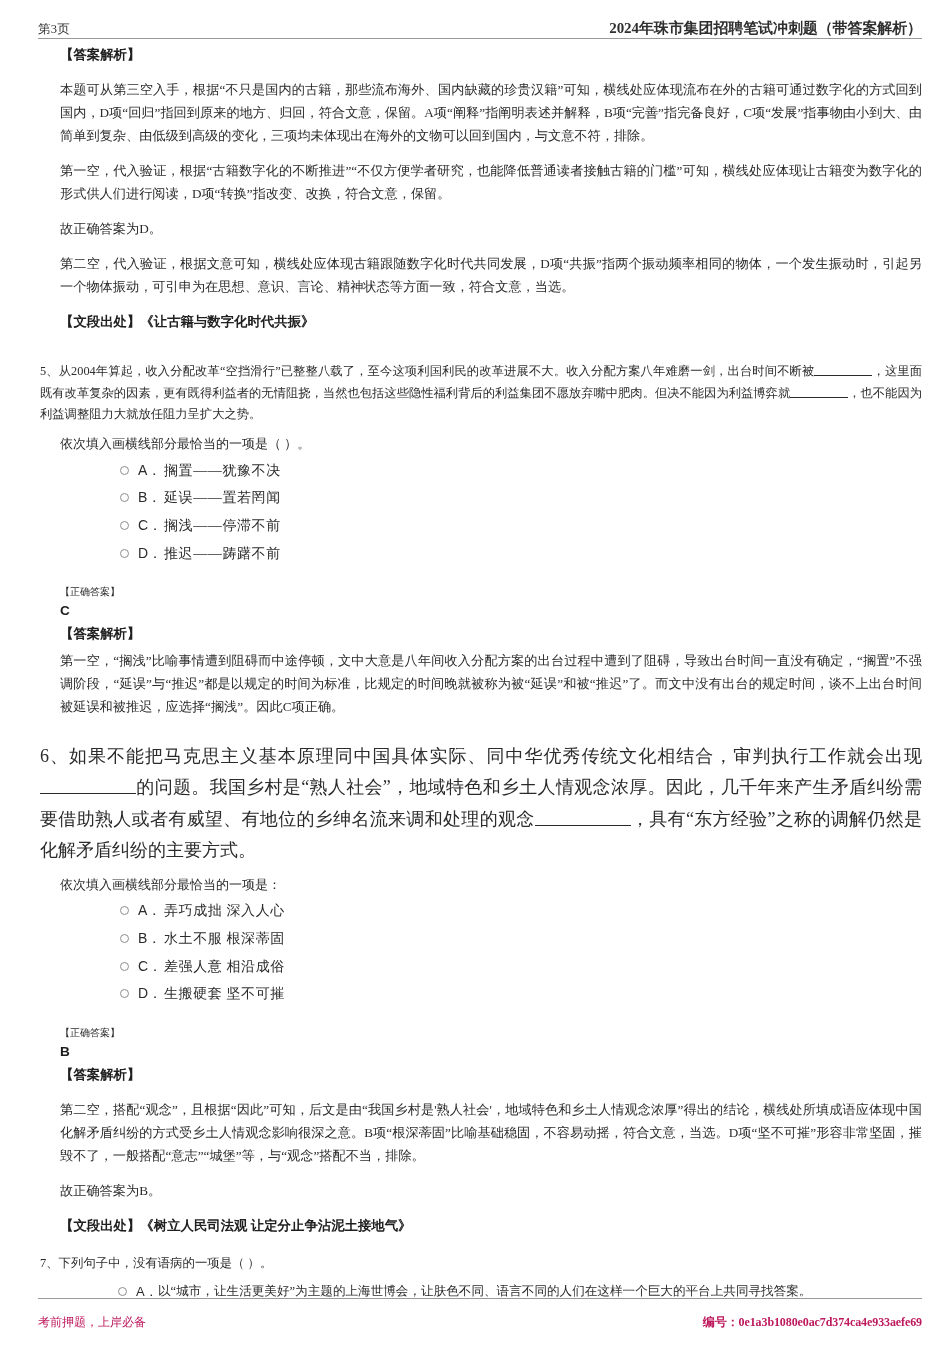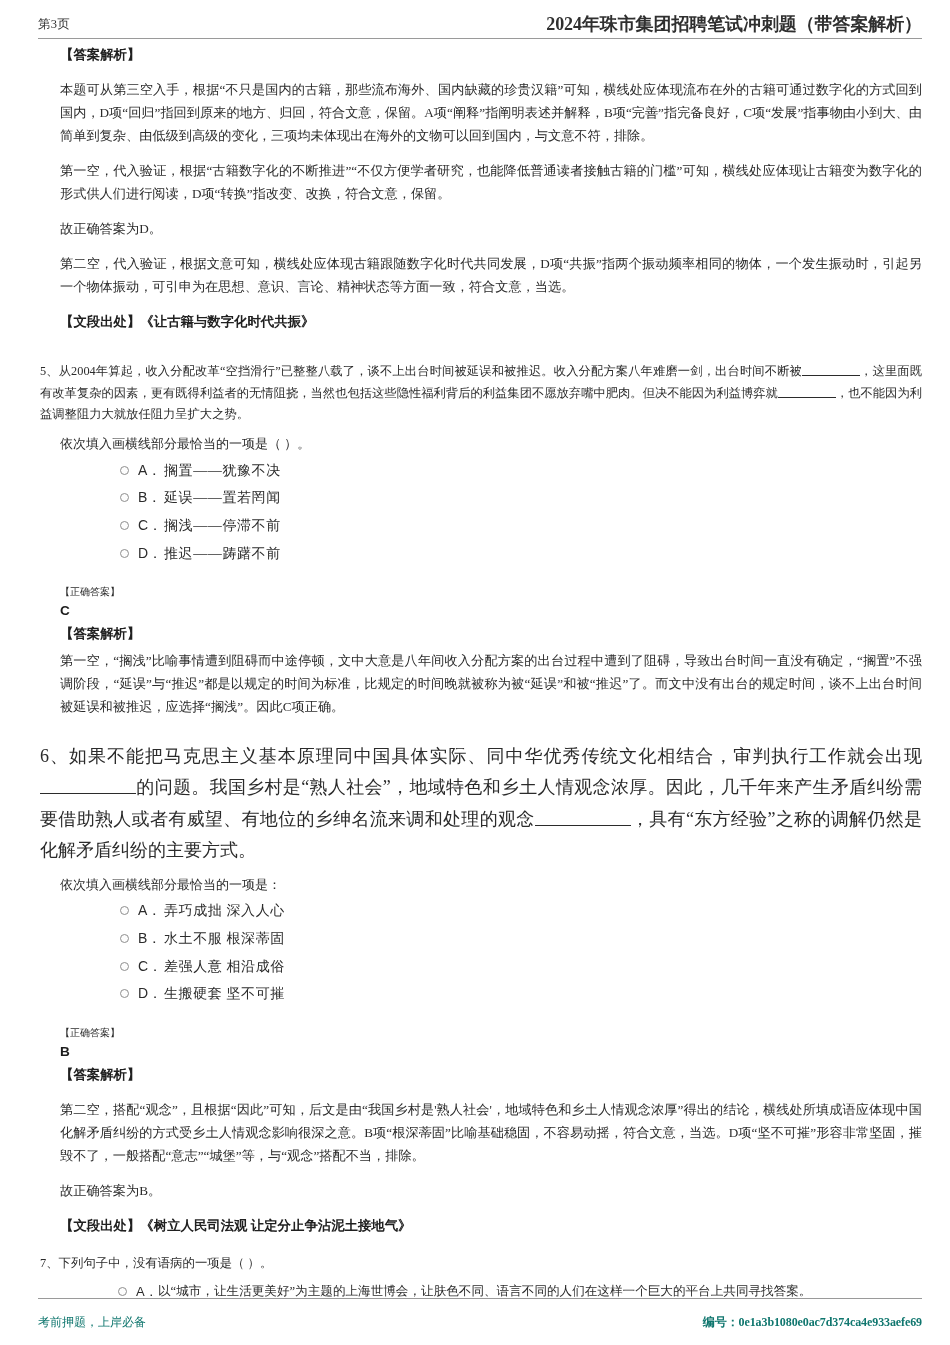--- a/index.html
+++ b/index.html
@@ -25,50 +25,50 @@
 
   
   .page-header {
     position: absolute;
     top: 10px;
     left: 38px;
     right: 28px;
     height: 28px;
     border-bottom: 1px solid #9a9a9a;
     display: flex;
-    align-items: center;
+    align-items: flex-end;
     justify-content: space-between;
     font-size: 12.5px;
     color: #2f2f2f;
     letter-spacing: 0.2px;
   }
   .page-header .hdr-left {
     font-size: 12.5px;
     white-space: nowrap;
   }
   .page-header .hdr-right {
-    font-size: 18px;
+    font-size: 15px;
     white-space: nowrap;
     font-weight: 600;
     letter-spacing: -0.1px;
   }
 
   
   .page-footer {
     position: absolute;
     bottom: 14px;
     left: 38px;
     right: 28px;
     height: 26px;
     border-top: 1px solid #9a9a9a;
     display: flex;
     align-items: flex-end;
     justify-content: space-between;
     font-size: 12px;
-    color: #0f766e;
+    color: #be185d;
     padding-top: 6px;
   }
   .page-footer .ftr-left { white-space: nowrap; }
   .page-footer .ftr-right {
     white-space: nowrap;
     font-weight: 600;
     letter-spacing: -0.1px;
   }
 
   
@@ -217,21 +217,21 @@
     <div class="para">本题可从第三空入手，根据“不只是国内的古籍，那些流布海外、国内缺藏的珍贵汉籍”可知，横线处应体现流布在外的古籍可通过数字化的方式回到国内，D项“回归”指回到原来的地方、归回，符合文意，保留。A项“阐释”指阐明表述并解释，B项“完善”指完备良好，C项“发展”指事物由小到大、由简单到复杂、由低级到高级的变化，三项均未体现出在海外的文物可以回到国内，与文意不符，排除。</div>
     <div class="para">第一空，代入验证，根据“古籍数字化的不断推进”“不仅方便学者研究，也能降低普通读者接触古籍的门槛”可知，横线处应体现让古籍变为数字化的形式供人们进行阅读，D项“转换”指改变、改换，符合文意，保留。</div>
     <div class="para">故正确答案为D。</div>
     <div class="para">第二空，代入验证，根据文意可知，横线处应体现古籍跟随数字化时代共同发展，D项“共振”指两个振动频率相同的物体，一个发生振动时，引起另一个物体振动，可引申为在思想、意识、言论、精神状态等方面一致，符合文意，当选。</div>
 
     <div class="tag-line src"><span>【文段出处】</span><span>《让古籍与数字化时代共振》</span></div>
 
     <div class="spacer-lg"></div>
 
     <div class="qblock">
-      <div class="qstem"><span>5、</span><span>从2004年算起，收入分配改革“空挡滑行”已整整八载了，谈不上出台时间被延误和被推迟。收入分配方案八年难磨一剑，出台时间不断被</span><span class="blank"></span><span>，这里面既有改革复杂的因素，更有既得利益者的无情阻挠，当然也包括这些隐性福利背后的利益集团不愿放弃嘴中肥肉。但决不能因为利益博弈就</span><span class="blank"></span><span>，也不能因为利益调整阻力大就放任阻力呈扩大之势。</span></div>
+      <div class="qstem"><span>5、</span><span>从2004年算起，收入分配改革“空挡滑行”已整整八载了，至今这项利国利民的改革进展不大。收入分配方案八年难磨一剑，出台时间不断被</span><span class="blank"></span><span>，这里面既有改革复杂的因素，更有既得利益者的无情阻挠，当然也包括这些隐性福利背后的利益集团不愿放弃嘴中肥肉。但决不能因为利益博弈就</span><span class="blank"></span><span>，也不能因为利益调整阻力大就放任阻力呈扩大之势。</span></div>
 
       <div class="prompt">依次填入画横线部分最恰当的一项是（      ）。</div>
 
       <ul class="opts">
         <li class="opt">
           <span class="radio"></span>
           <span class="opt-letter">A．</span>
           <span class="opt-text">搁置——犹豫不决</span>
         </li>
         <li class="opt">

